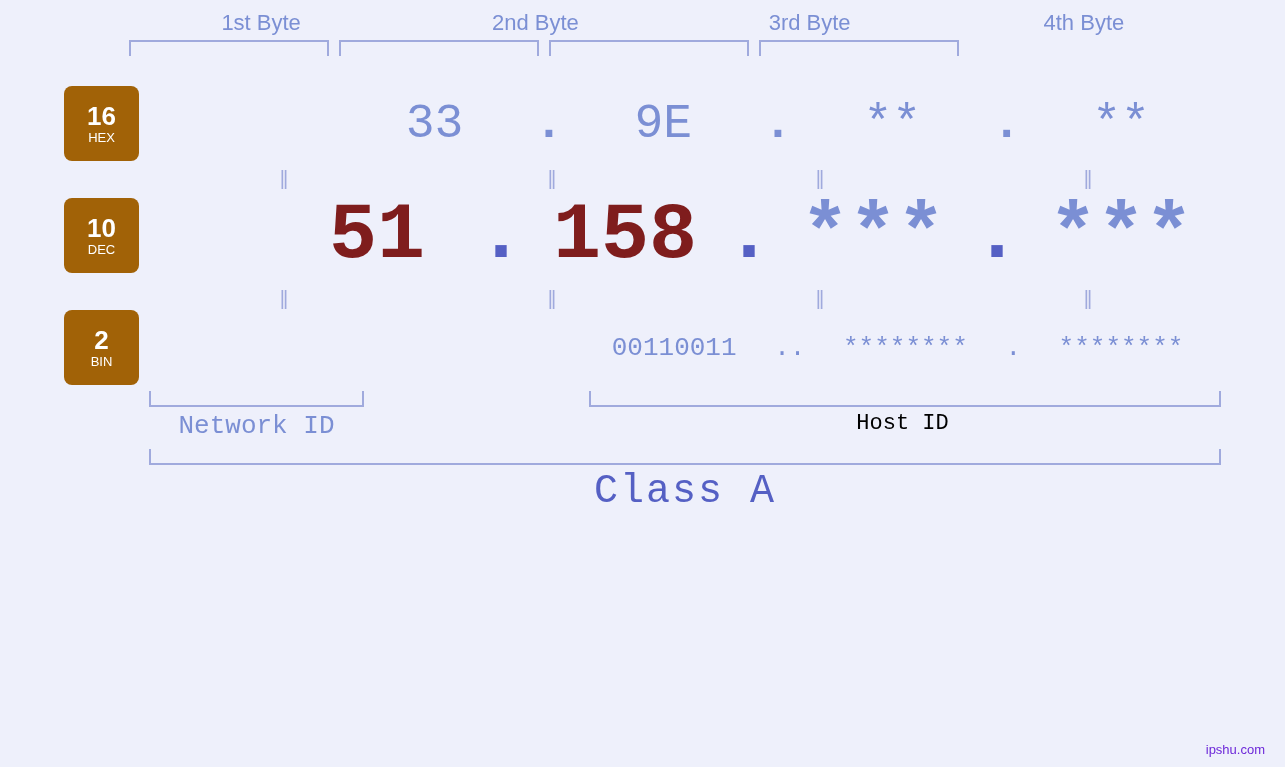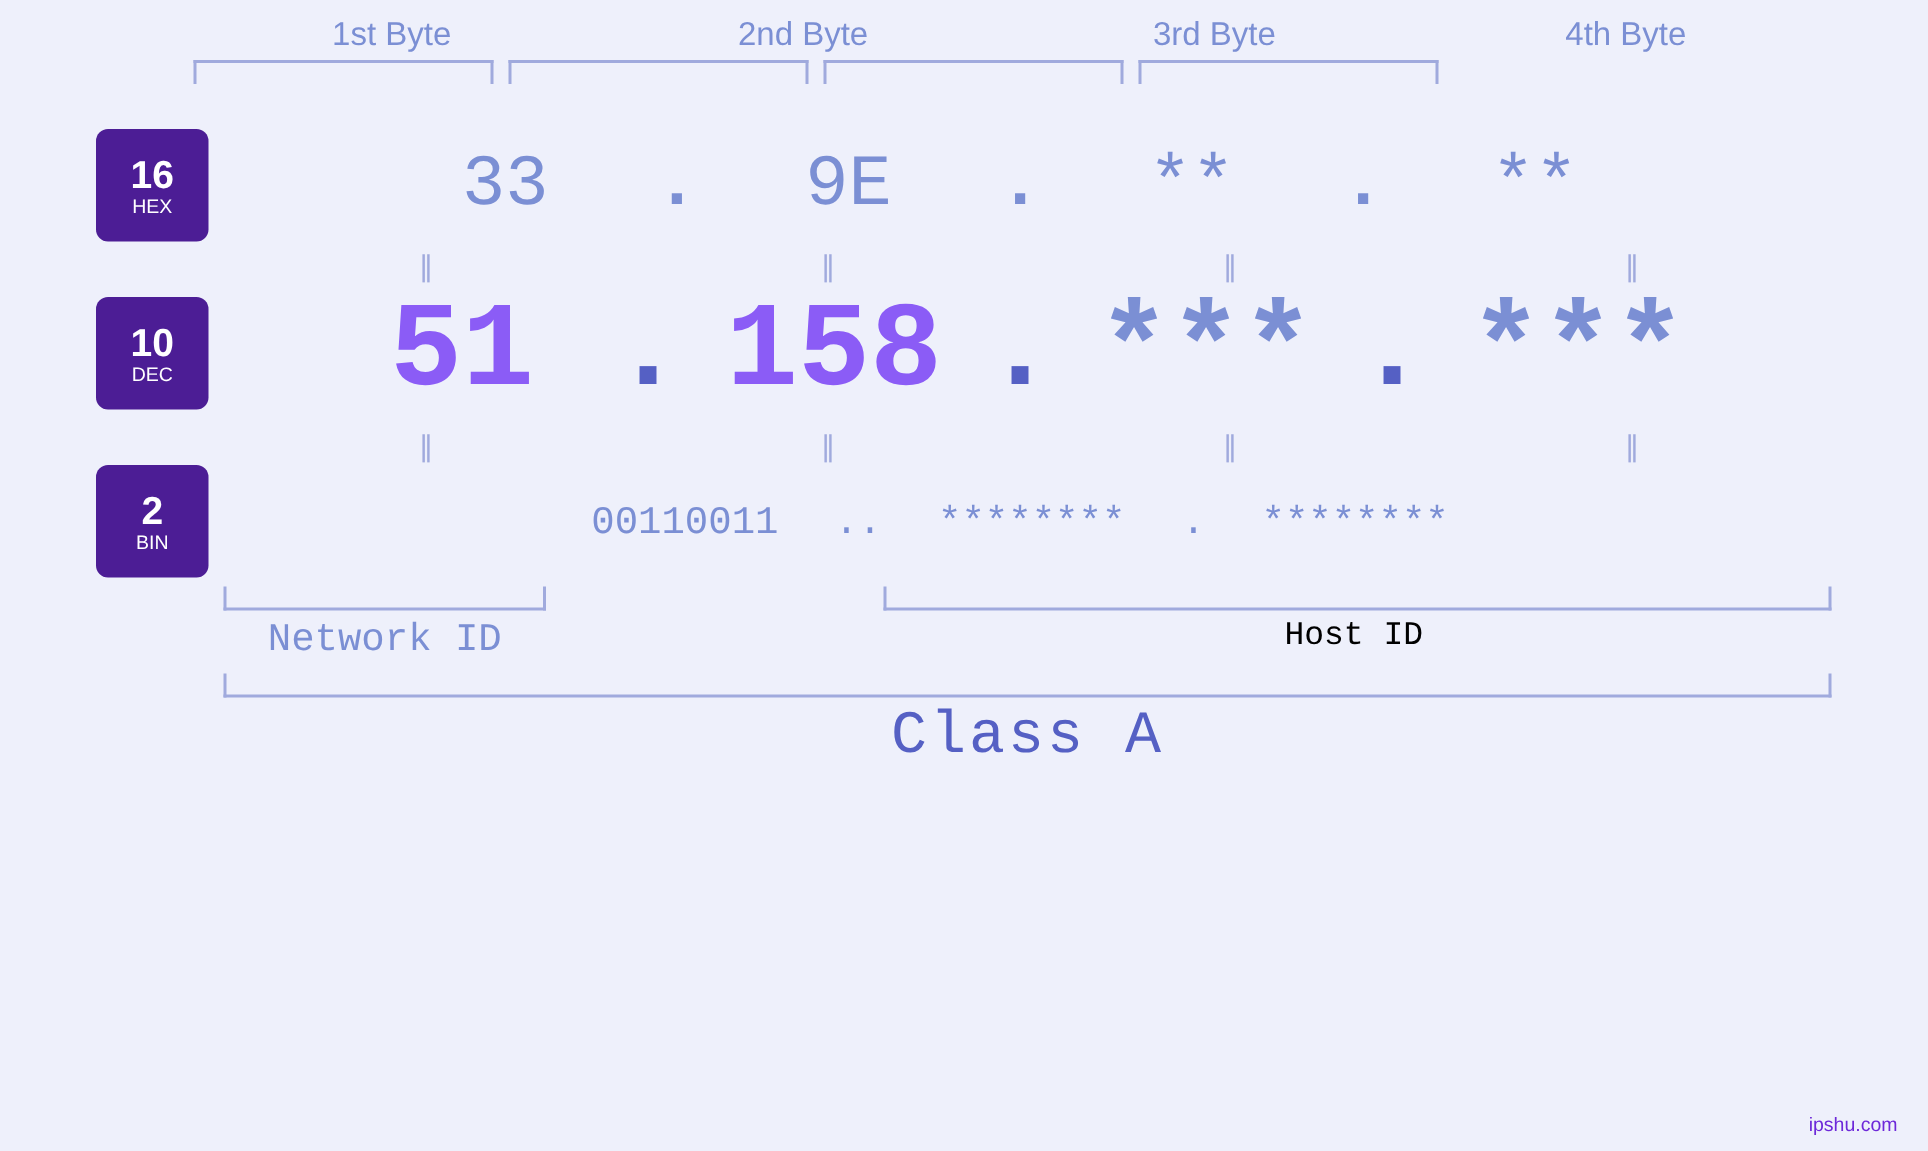--- a/index.html
+++ b/index.html
@@ -58,21 +58,21 @@
     
     .data-row {
       display: flex;
       align-items: center;
       margin-bottom: 0;
     }
 
     .base-badge {
       width: 75px;
       height: 75px;
-      background: #4c1d95;
+      background: #a16207;
       border-radius: 8px;
       display: flex;
       flex-direction: column;
       align-items: center;
       justify-content: center;
       flex-shrink: 0;
     }
 
     .base-num {
       color: white;
@@ -87,40 +87,40 @@
       font-size: 13px;
       font-family: Arial, sans-serif;
       line-height: 1;
       margin-top: 2px;
     }
 
     .values-row {
       display: flex;
       flex: 1;
       align-items: center;
-      justify-content: center;
+      justify-content: flex-end;
     }
 
     
     .hex-value {
       color: #7b8fd4;
       font-size: 48px;
       text-align: center;
       width: 200px;
     }
 
     .dot {
       color: #7b8fd4;
       font-size: 48px;
       font-weight: bold;
     }
 
     
     .dec-value {
-      color: #8b5cf6;
+      color: #7f1d1d;
       font-size: 80px;
       font-weight: bold;
       text-align: center;
       width: 200px;
     }
 
     .dec-dot {
       color: #5560c4;
       font-size: 80px;
       font-weight: bold;

